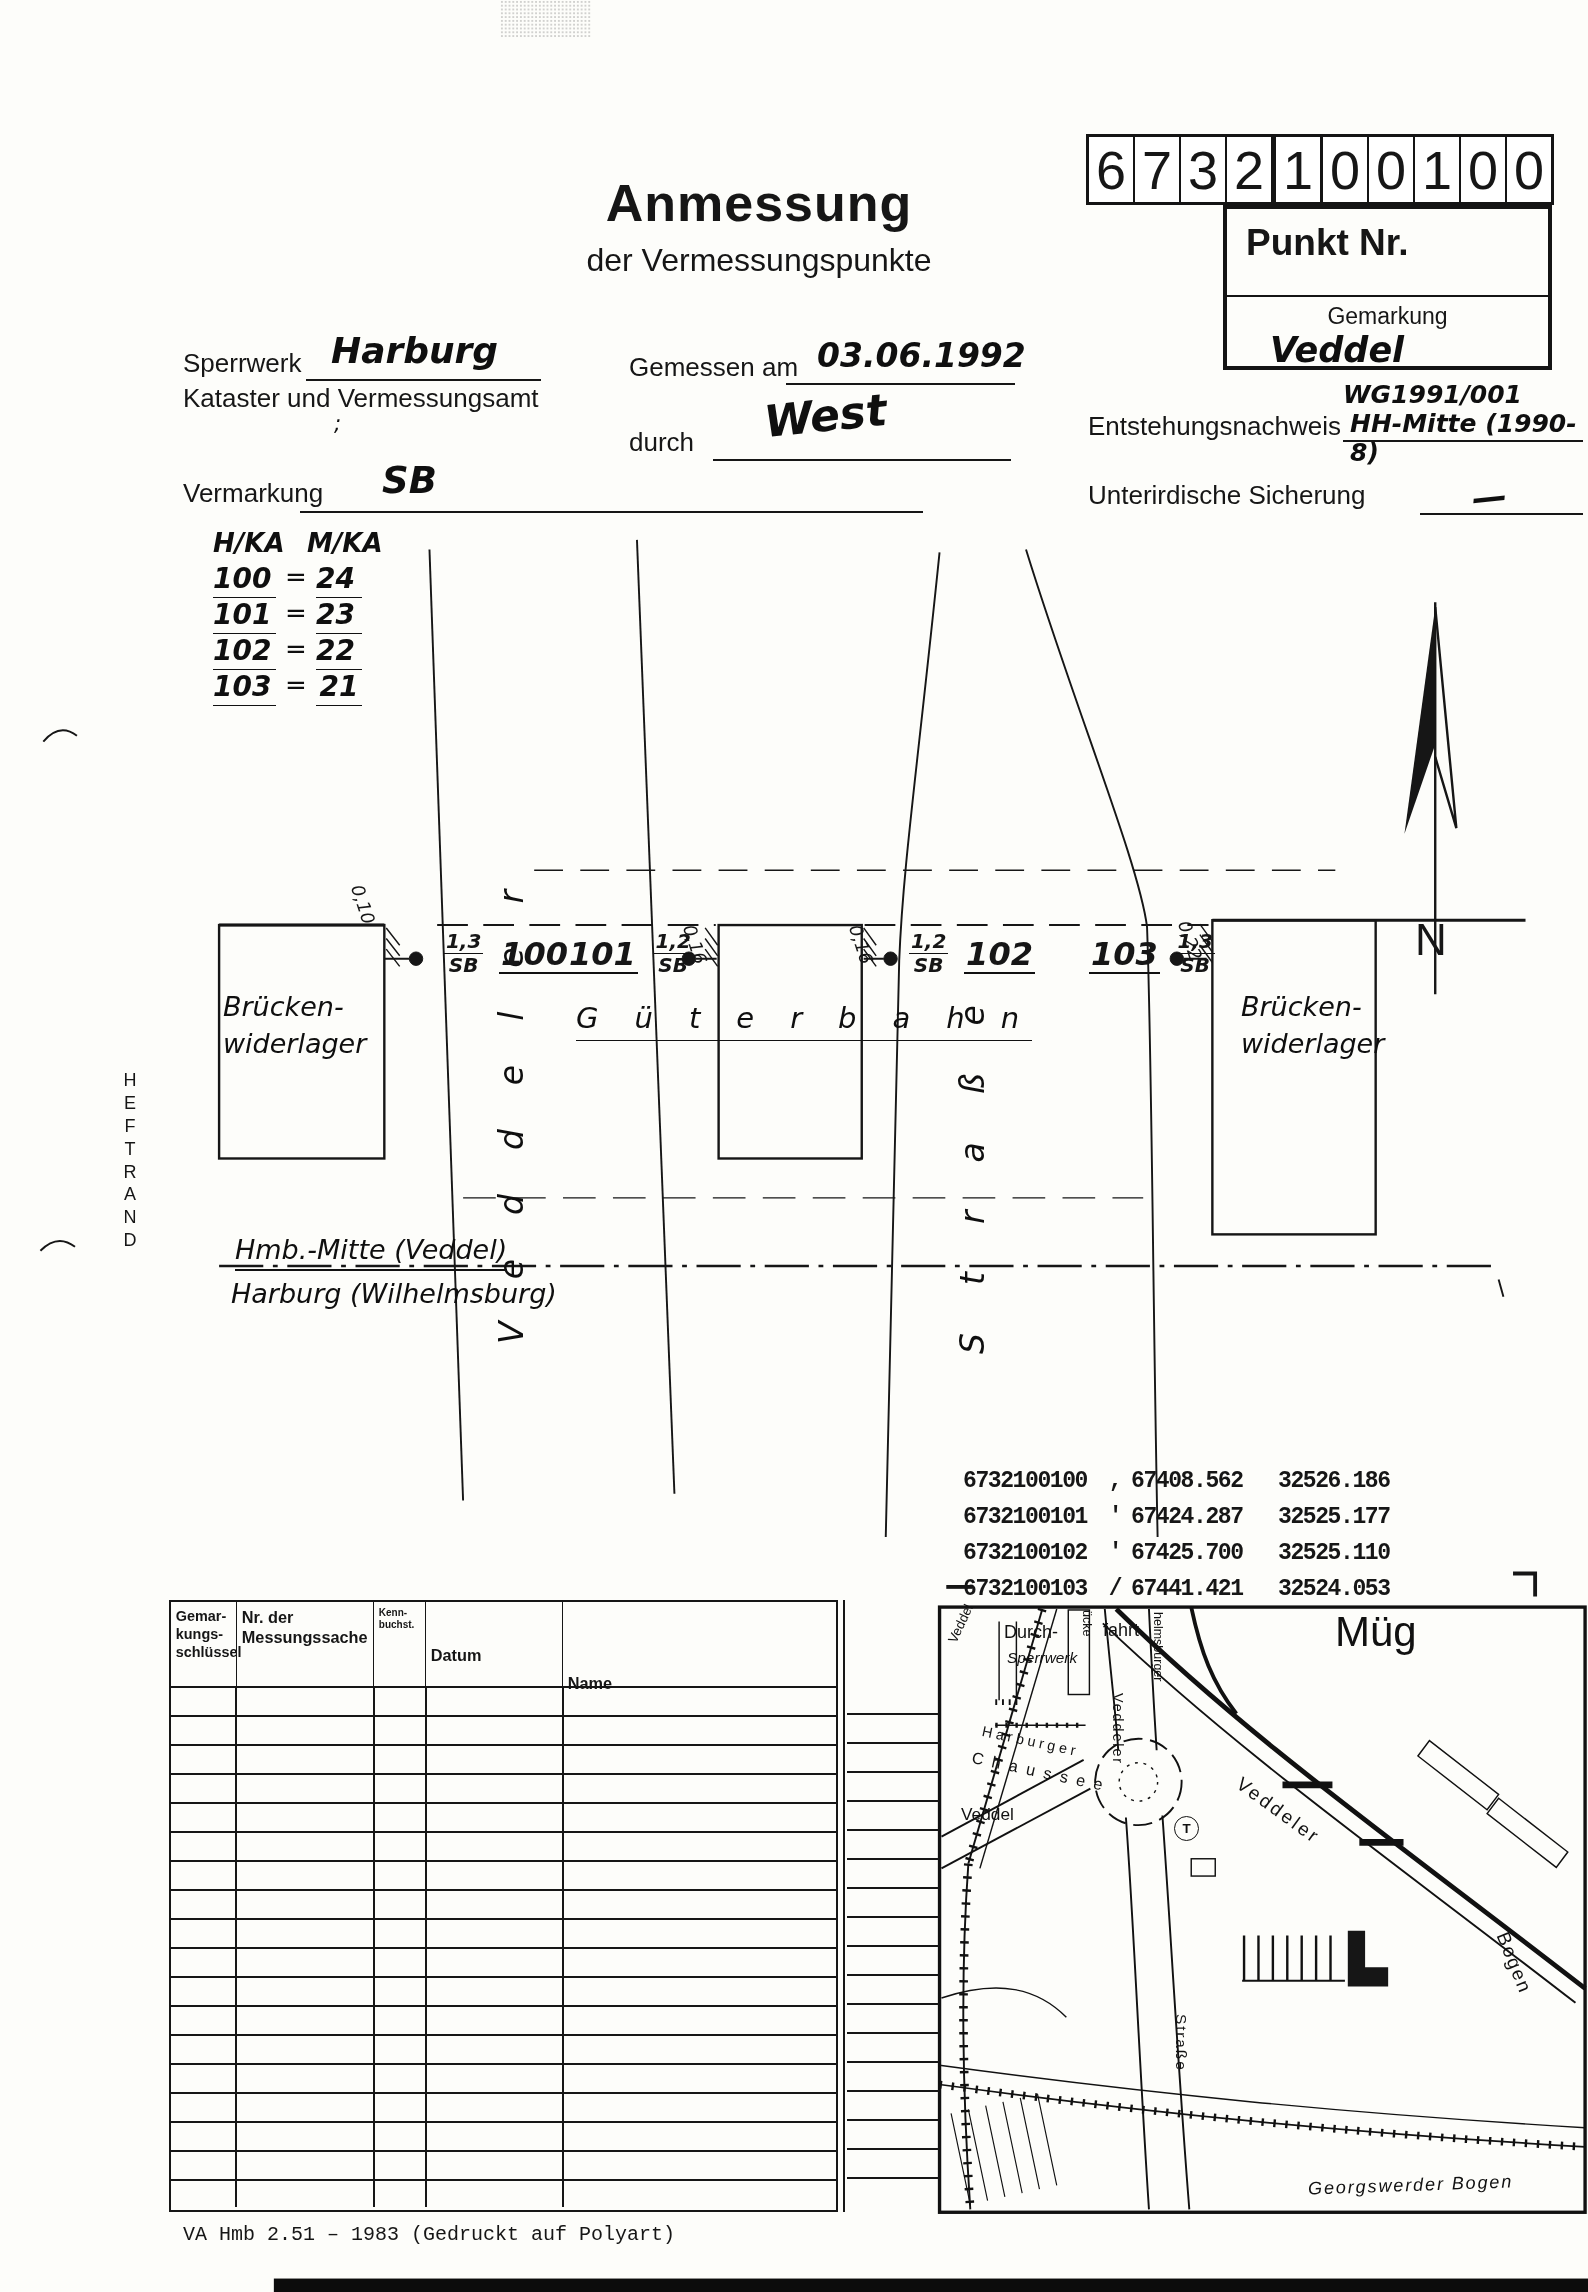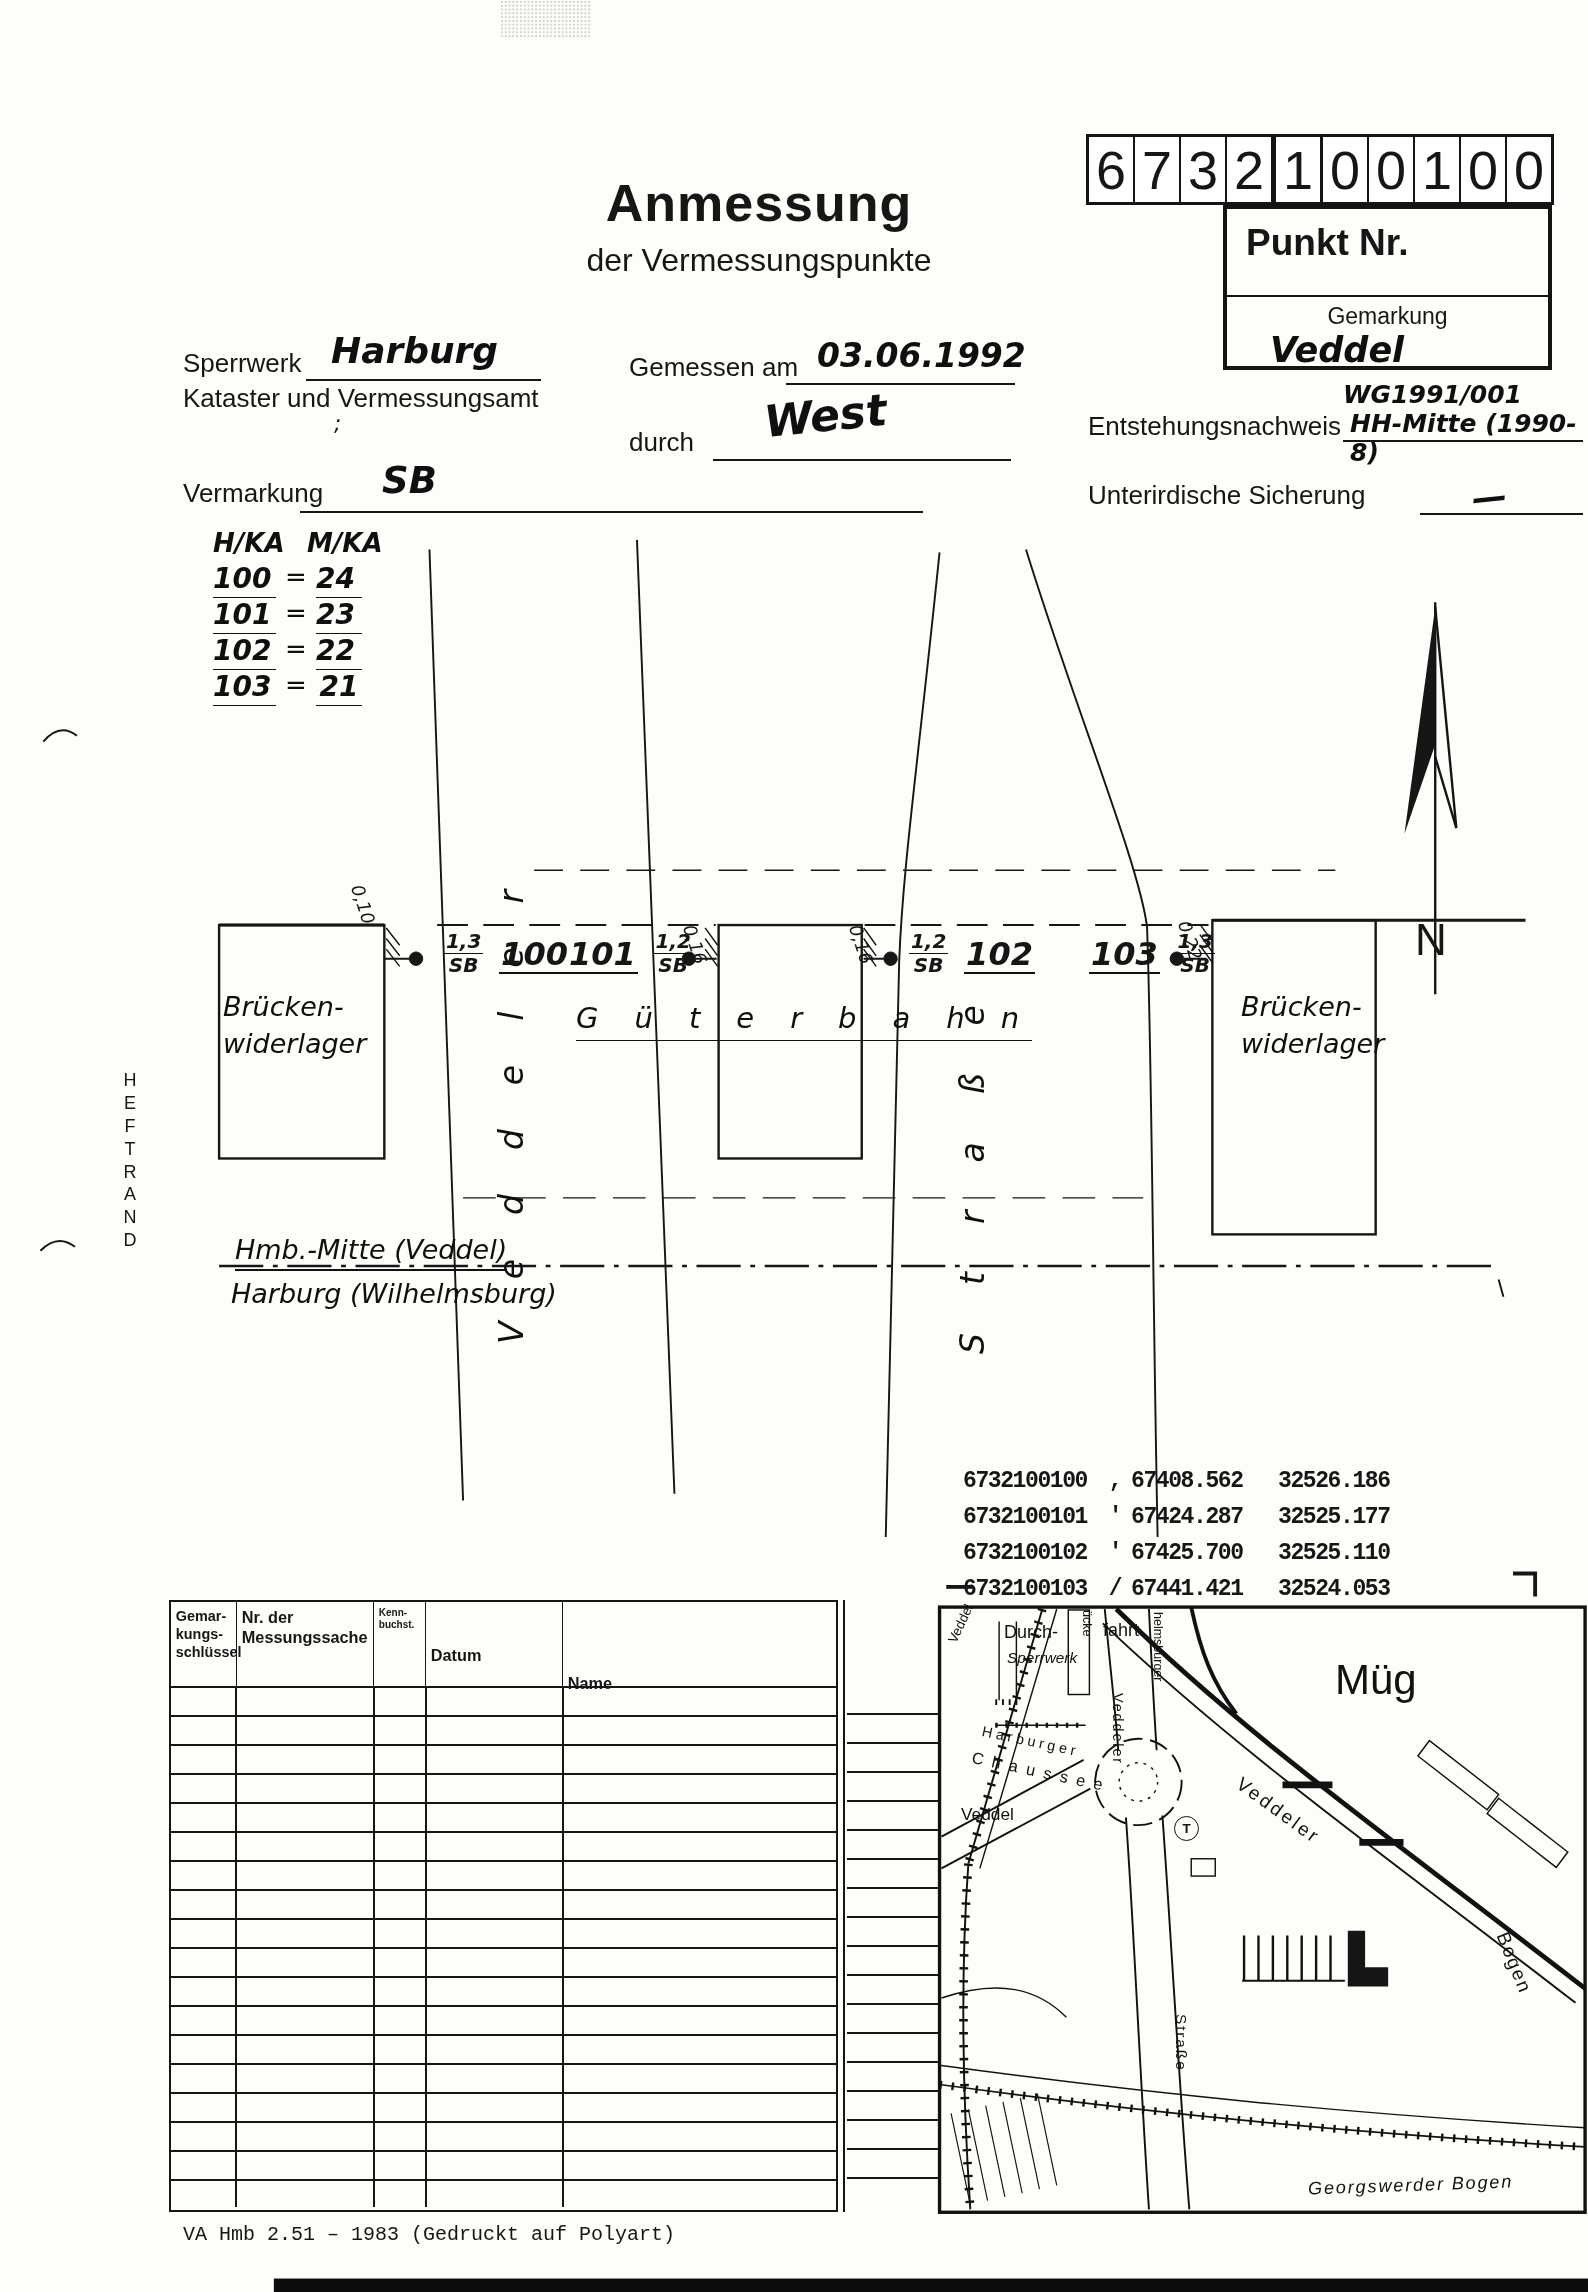--- a/index.html
+++ b/index.html
@@ -320,21 +320,21 @@
     </div>
   </div>
   <div class="abs" style="left:843px;top:1600px;width:1.9px;height:612px;background:#161616;z-index:2;"></div>
   <div class="abs rows-bg" style="left:847px;top:1686px;width:92px;height:519px;z-index:2;"></div>
 
   <div class="abs mapl" style="left:1004px;top:1622px;font-size:18px;z-index:2;">Durch-</div>
   <div class="abs mapl" style="left:1103px;top:1620px;font-size:18px;z-index:2;">fahrt</div>
   <div class="abs mapl" style="left:1007px;top:1649px;font-size:15.4px;font-style:italic;z-index:2;">Sperrwerk</div>
   <div class="abs mapl vdown" style="left:1080px;top:1610px;font-size:12.5px;z-index:2;">ücke</div>
   <div class="abs mapl vdown" style="left:1151px;top:1612px;font-size:12.5px;z-index:2;">helmsburger</div>
-  <div class="abs mapl" style="left:1335px;top:1656px;font-size:42px;z-index:2;">Müg</div>
+  <div class="abs mapl" style="left:1335px;top:1608px;font-size:42px;z-index:2;">Müg</div>
   <div class="abs mapl" style="left:945px;top:1639px;font-size:13.4px;transform:rotate(-65deg);transform-origin:left top;z-index:2;">Veddel</div>
   <div class="abs mapl" style="left:984px;top:1723px;font-size:14.4px;letter-spacing:3.8px;transform:rotate(12deg);transform-origin:left top;z-index:2;">Harburger</div>
   <div class="abs mapl" style="left:974px;top:1748px;font-size:16.3px;letter-spacing:8.6px;transform:rotate(12deg);transform-origin:left top;z-index:2;">Chaussee</div>
   <div class="abs mapl" style="left:961px;top:1804px;font-size:17.3px;z-index:2;">Veddel</div>
   <div class="abs mapl vdown" style="left:1110px;top:1693px;font-size:14.4px;letter-spacing:1.9px;z-index:2;">Veddeler</div>
   <div class="abs mapl" style="left:1245px;top:1773px;font-size:19px;letter-spacing:2.9px;transform:rotate(36deg);transform-origin:left top;z-index:2;">Veddeler</div>
   <div class="abs mapl" style="left:1512px;top:1929px;font-size:19px;letter-spacing:1.9px;transform:rotate(68deg);transform-origin:left top;z-index:2;">Bogen</div>
   <div class="abs mapl vdown" style="left:1172px;top:2014px;font-size:15.4px;letter-spacing:1.9px;z-index:2;">Straße</div>
   <div class="abs mapl" style="left:1308px;top:2175px;font-size:18px;font-style:italic;letter-spacing:1.9px;transform:rotate(-2deg);z-index:2;">Georgswerder Bogen</div>
   <div class="abs" style="left:1174px;top:1816px;width:23px;height:23px;border:1.9px solid #111;border-radius:50%;display:flex;align-items:center;justify-content:center;font-size:13.4px;font-weight:700;z-index:2;" class2="mapl">

